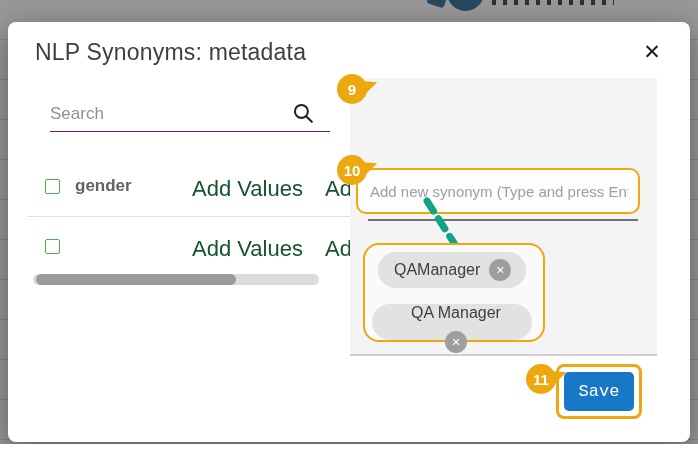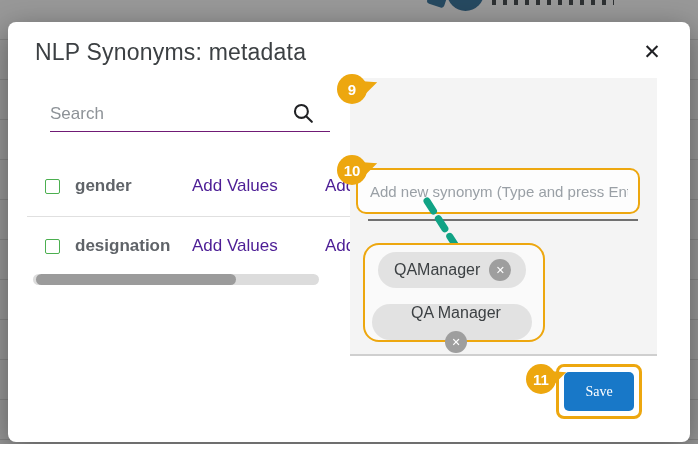--- a/index.html
+++ b/index.html
@@ -55,21 +55,21 @@
   .search-icon { position: absolute; right: 14px; top: 5px; }
 
   
   .row { position: absolute; left: 0; width: 345px; height: 40px; text-decoration: underline; }
   .row1 { top: 145px; } .row2 { top: 205px; }
   .checkbox {
     position: absolute; left: 37px; top: 12px; width: 15px; height: 15px;
     border: 1.5px solid #4caf50; border-radius: 2px; background: #fff; cursor: pointer;
   }
   .row-name { position: absolute; left: 67px; top: 9px; font-size: 17px; font-weight: 700; color: #5f6368; }
-  .row-action { position: absolute; top: 9px; font-size: 17px; color: #4c1d95; cursor: pointer; white-space: nowrap; }
+  .row-action { position: absolute; top: 9px; font-size: 22px; color: #14532d; cursor: pointer; white-space: nowrap; }
   .row-action.values { left: 184px; }
   .row-action.synonyms { left: 317px; }
   .row-divider { position: absolute; left: 19px; top: 194px; width: 325px; height: 1px; background: #e0e0e0; }
 
   
   .hscroll-track { position: absolute; left: 25px; top: 252px; width: 286px; height: 11px; background: #dcdcdc; border-radius: 6px; }
   .hscroll-thumb { position: absolute; left: 3px; top: 0; width: 200px; height: 11px; background: #9b9b9b; border-radius: 6px; cursor: grab; }
 
   
   .syn-panel {
@@ -112,21 +112,21 @@
   
   .cancel-btn {
     position: absolute; left: 448px; top: 355px; width: 72px; height: 28px;
     background: none; border: none; font-size: 17px; color: #3c4043; cursor: pointer;
     font-family: "Liberation Sans", sans-serif;
   }
   .callout-save { left: 548px; top: 342px; width: 86px; height: 55px; background: #fff; border-radius: 8px; }
   .save-btn {
     position: absolute; left: 556px; top: 350px; width: 70px; height: 39px;
     background: #1878c8; border: none; border-radius: 5px;
-    color: #ffffff; font-size: 14px; cursor: pointer; font-family: Liberation Serif, serif;
+    color: #ffffff; font-size: 17px; cursor: pointer; font-family: Liberation Mono, monospace;
   }
 
   
   .badge {
     position: absolute; width: 30px; height: 30px; border-radius: 50%;
     background: #eda70f; color: #ffffff; font-size: 15px; font-weight: 700;
     display: flex; align-items: center; justify-content: center; z-index: 5;
   }
   .badge::after {
     content: ""; position: absolute; left: 24px; top: 5px;
@@ -168,21 +168,20 @@
 
     <div class="row row1">
       <span class="checkbox"></span>
       <span class="row-name">gender</span>
       <span class="row-action values">Add Values</span>
       <span class="row-action synonyms">Add Synonyms</span>
     </div>
     <div class="row-divider"></div>
     <div class="row row2">
       <span class="checkbox"></span>
-      <span class="row-name">designation</span>
       <span class="row-action values">Add Values</span>
       <span class="row-action synonyms">Add Synonyms</span>
     </div>
 
     <div class="hscroll-track">
       <div class="hscroll-thumb"></div>
     </div>
 
     <div class="syn-panel"></div>
 

